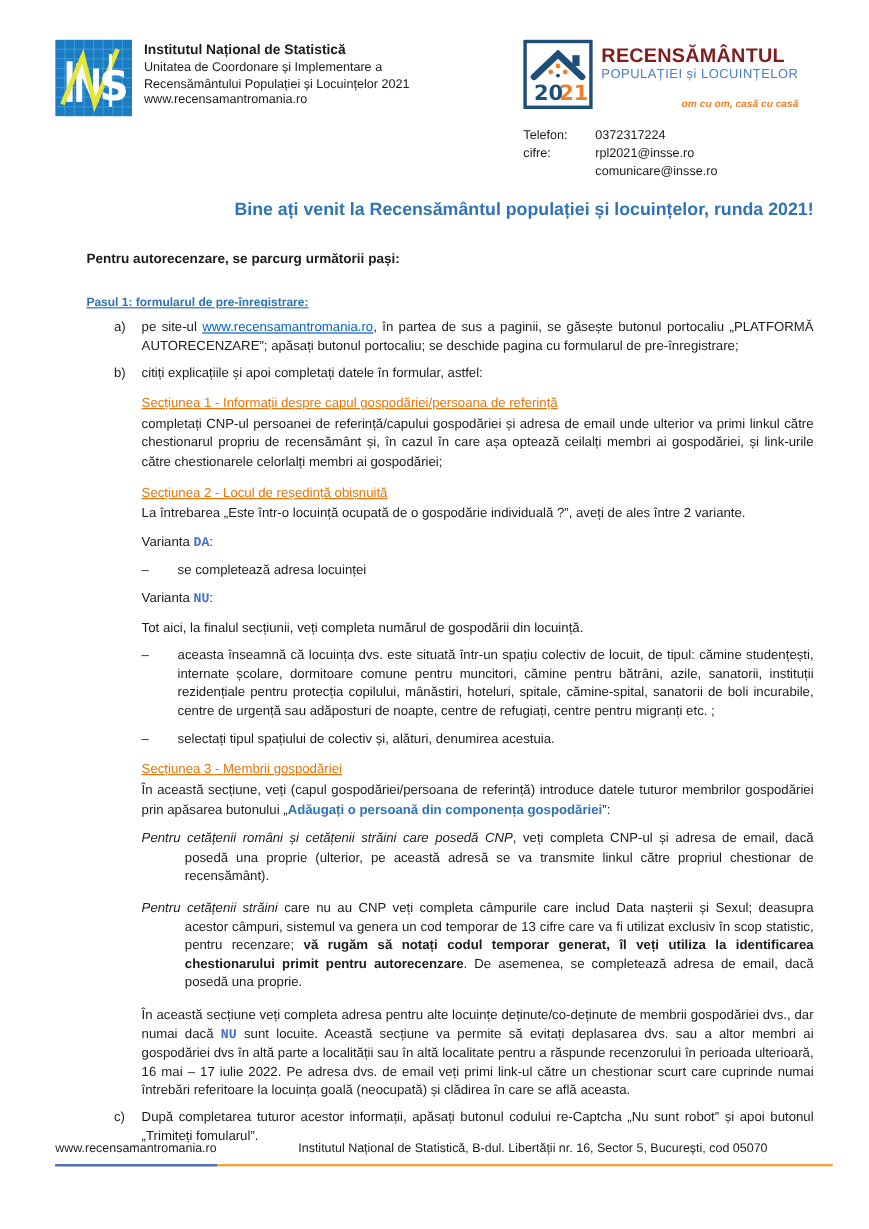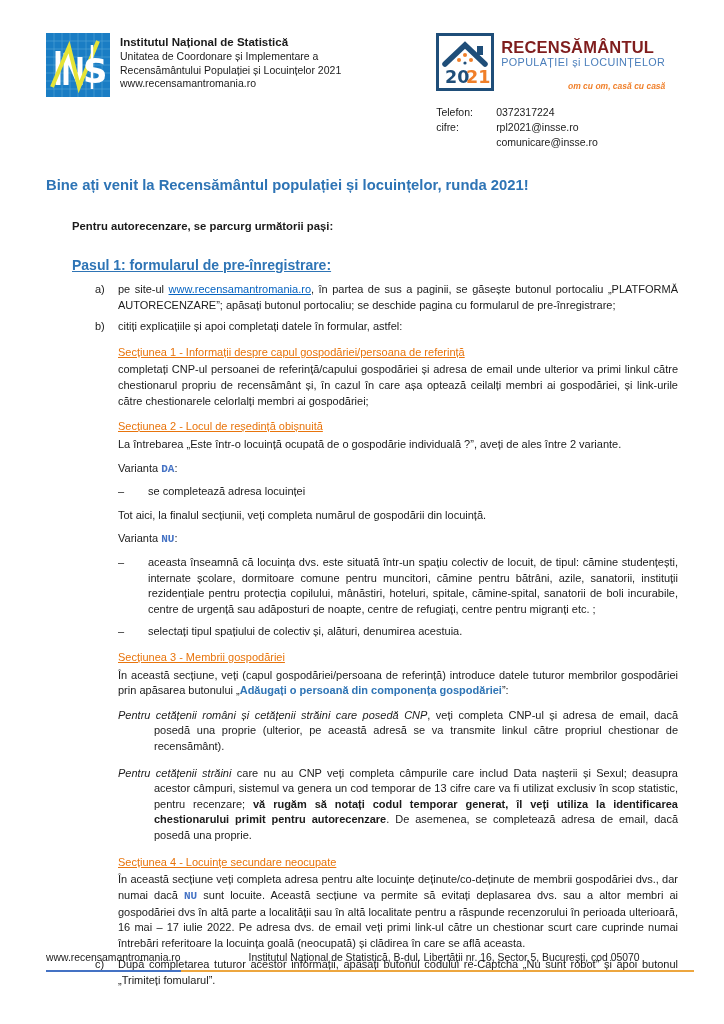--- a/index.html
+++ b/index.html
@@ -18,23 +18,23 @@
   .census-row{display:flex;gap:7px;align-items:flex-start;}
   .census-words{padding-top:6px;}
   .census-title{font-weight:bold;font-size:16.5px;color:#7f1d1d;letter-spacing:.2px;line-height:1;}
   .census-sub{font-size:10.8px;color:#4A7EBB;letter-spacing:.4px;line-height:1.15;}
   .census-tag{font-size:8.5px;font-weight:bold;font-style:italic;color:#F07F29;text-align:right;margin-top:12px;}
   .contact{margin-top:9px;font-size:10.5px;line-height:1.35;}
   .contact table{border-collapse:collapse;font-size:10.5px;}
   .contact td{padding:0 14px 1px 0;vertical-align:top;}
   .contact td.lbl{width:46px;}
   
-  .doc-title{color:#2E74B5;font-weight:bold;font-size:14.8px;text-align:left;margin-top:25px;}
+  .doc-title{color:#2E74B5;font-weight:bold;font-size:14.8px;text-align:right;margin-top:14px;}
   .intro{font-weight:bold;font-size:11.3px;margin:22px 0 0 26px;}
-  .pasul{color:#2E74B5;font-weight:bold;text-decoration:underline;margin:22px 0 0 26px;font-size:14px;}
+  .pasul{color:#2E74B5;font-weight:bold;text-decoration:underline;margin:22px 0 0 26px;font-size:10px;}
   
   .item{display:flex;margin:6px 0 0 49px;}
   .item-marker{flex:none;width:23px;}
   .item-body{flex:1;text-align:justify;}
   
   .sections{margin-left:72px;}
   .sec-heading{color:#E8740C;font-weight:normal;text-decoration:underline;margin-top:10px;}
   .just{text-align:justify;margin:2px 0 0 0;}
   .gap-top{margin-top:8px;}
   .dash-item{display:flex;margin-top:7px;}
@@ -161,40 +161,39 @@
 
     <div class="sec-heading">Secțiunea 2 - Locul de reședință obișnuită</div>
     <p class="just">La întrebarea „Este într-o locuință ocupată de o gospodărie individuală ?”, aveți de ales între 2 variante.</p>
 
     <p class="just gap-top"><span>Varianta </span><span class="variant">DA</span><span>:</span></p>
     <div class="dash-item">
       <span class="dash">–</span>
       <span class="dash-text">se completează adresa locuinței</span>
     </div>
 
+    <p class="just gap-top"><span>Varianta </span><span class="variant">NU</span><span>:</span></p>
+
     <p class="just gap-top">Tot aici, la finalul secțiunii, veți completa numărul de gospodării din locuință.</p>
-
-    <p class="just gap-top"><span>Varianta </span><span class="variant">NU</span><span>:</span></p>
     <div class="dash-item">
       <span class="dash">–</span>
       <span class="dash-text">aceasta înseamnă că locuința dvs. este situată într-un spațiu colectiv de locuit, de tipul: cămine studențești, internate școlare, dormitoare comune pentru muncitori, cămine pentru bătrâni, azile, sanatorii, instituții rezidențiale pentru protecția copilului, mânăstiri, hoteluri, spitale, cămine-spital, sanatorii de boli incurabile, centre de urgență sau adăposturi de noapte, centre de refugiați, centre pentru migranți etc. ;</span>
     </div>
     <div class="dash-item">
       <span class="dash">–</span>
       <span class="dash-text">selectați tipul spațiului de colectiv și, alături, denumirea acestuia.</span>
     </div>
 
     <div class="sec-heading">Secțiunea 3 - Membrii gospodăriei</div>
     <p class="just"><span>În această secțiune, veți (capul gospodăriei/persoana de referință) introduce datele tuturor membrilor gospodăriei prin apăsarea butonului „</span><span class="blue-bold">Adăugați o persoană din componența gospodăriei</span><span>”:</span></p>
 
     <p class="hang"><span class="italic">Pentru cetățenii români și cetățenii străini care posedă CNP</span><span>, veți completa CNP-ul și adresa de email, dacă posedă una proprie (ulterior, pe această adresă se va transmite linkul către propriul chestionar de recensământ).</span></p>
 
     <p class="hang"><span class="italic">Pentru cetățenii străini</span><span> care nu au CNP veți completa câmpurile care includ Data nașterii și Sexul; deasupra acestor câmpuri, sistemul va genera un cod temporar de 13 cifre care va fi utilizat exclusiv în scop statistic, pentru recenzare; </span><span class="bold">vă rugăm să notați codul temporar generat, îl veți utiliza la identificarea chestionarului primit pentru autorecenzare</span><span>. De asemenea, se completează adresa de email, dacă posedă una proprie.</span></p>
 
-    <div class="sec-heading">Secțiunea 4 - Locuințe secundare neocupate</div>
     <p class="just"><span>În această secțiune veți completa adresa pentru alte locuințe deținute/co-deținute de membrii gospodăriei dvs., dar numai dacă </span><span class="variant">NU</span><span> sunt locuite. Această secțiune va permite să evitați deplasarea dvs. sau a altor membri ai gospodăriei dvs în altă parte a localității sau în altă localitate pentru a răspunde recenzorului în perioada ulterioară, 16 mai – 17 iulie 2022. Pe adresa dvs. de email veți primi link-ul către un chestionar scurt care cuprinde numai întrebări referitoare la locuința goală (neocupată) și clădirea în care se află aceasta.</span></p>
   </div>
 
   <div class="item">
     <span class="item-marker">c)</span>
     <span class="item-body">După completarea tuturor acestor informații, apăsați butonul codului re-Captcha „Nu sunt robot” și apoi butonul „Trimiteți fomularul”.</span>
   </div>
 
 </div>
 

